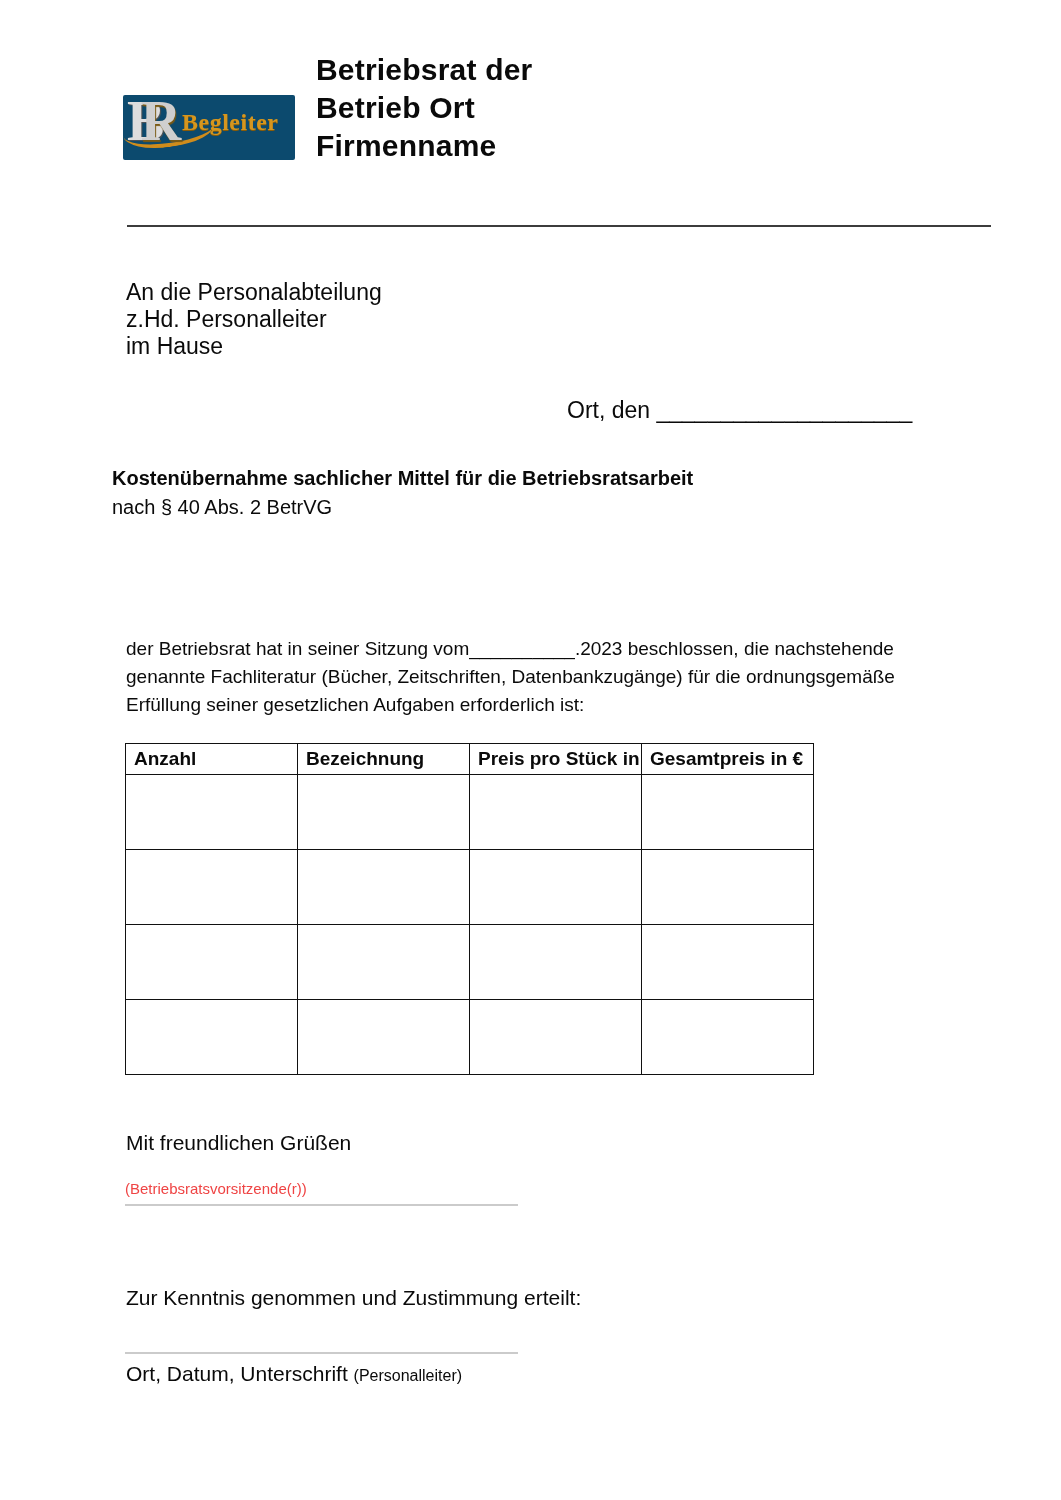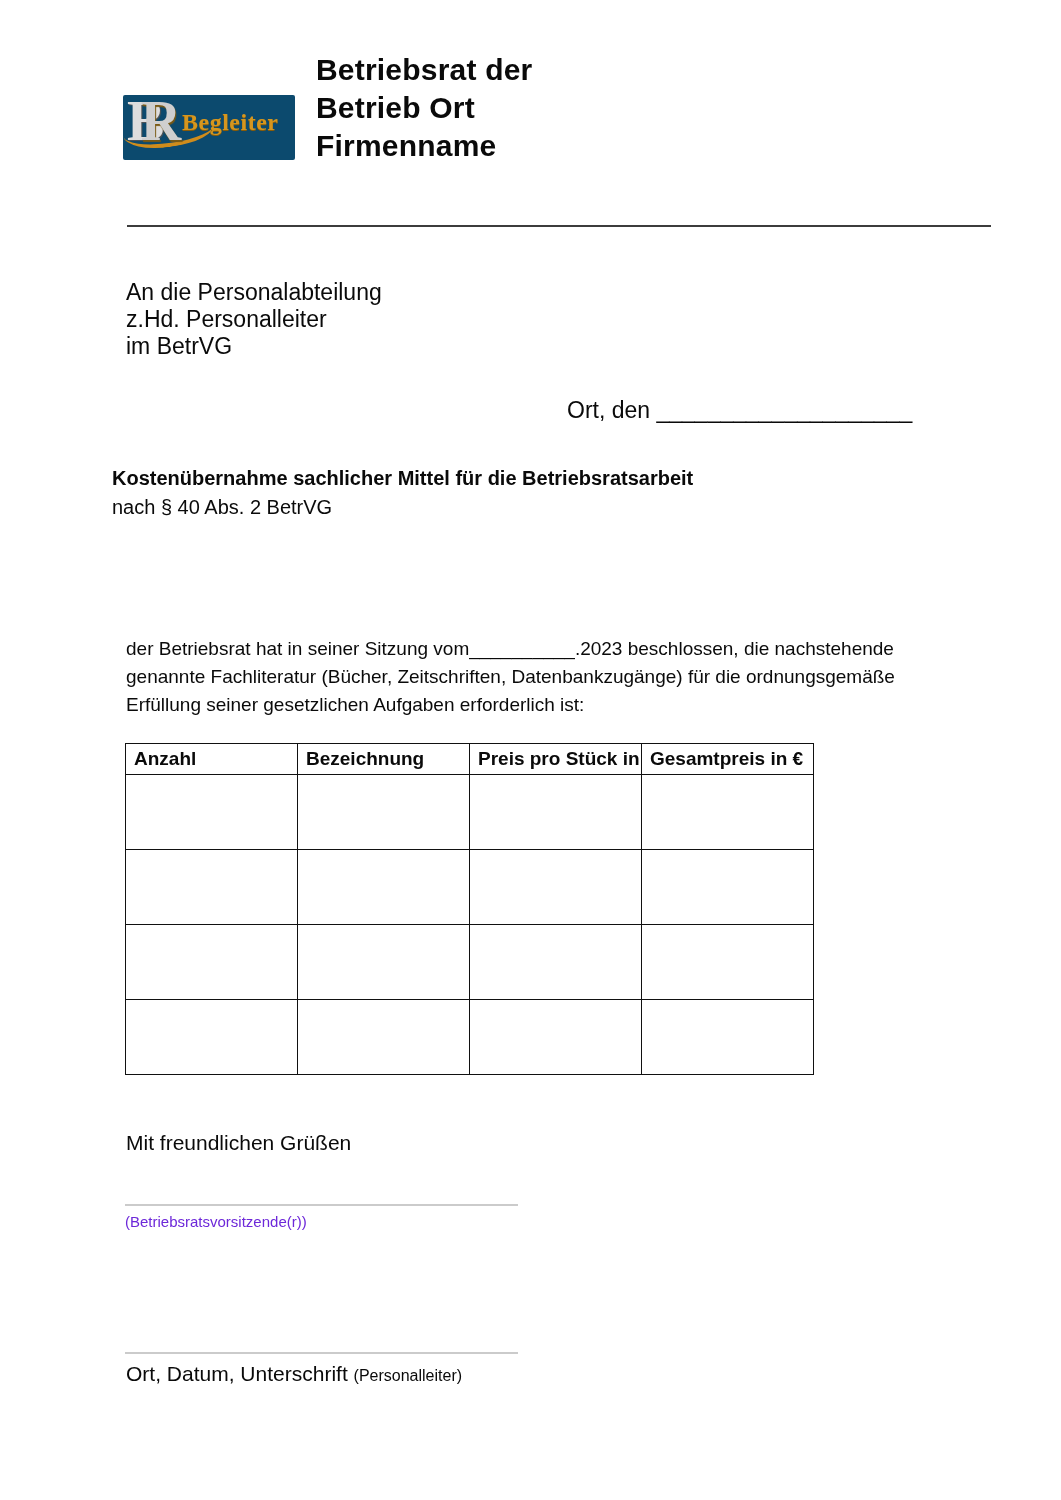--- a/index.html
+++ b/index.html
@@ -149,23 +149,23 @@
   }
   .signature-line {
     position: absolute;
     height: 2px;
     background: #cbcbcb;
   }
   .sig-line-1 { left: 125px; top: 1204px; width: 393px; }
   .sig-line-2 { left: 125px; top: 1352px; width: 393px; }
   .sig-caption-small {
     position: absolute;
-    left: 125px; top: 1213px;
+    left: 125px; top: 1180px;
     font-size: 15px;
-    color: #6d28d9;
+    color: #ef4444;
     white-space: nowrap;
   }
   .acknowledgement {
     position: absolute;
     left: 126px; top: 1286px;
     font-size: 21px;
     white-space: nowrap;
   }
   .sig2-caption {
     position: absolute;
@@ -190,21 +190,21 @@
     <div>Betriebsrat der</div>
     <div>Betrieb Ort</div>
     <div>Firmenname</div>
   </div>
 
   <div class="header-divider"></div>
 
   <div class="recipient">
     <div>An die Personalabteilung</div>
     <div>z.Hd. Personalleiter</div>
-    <div>im BetrVG</div>
+    <div>im Hause</div>
   </div>
 
   <div class="date-line">Ort, den ____________________</div>
 
   <div class="subject">
     <div class="subject-bold">Kostenübernahme sachlicher Mittel für die Betriebsratsarbeit</div>
     <div>nach § 40 Abs. 2 BetrVG</div>
   </div>
 
   <div class="body-paragraph">der Betriebsrat hat in seiner Sitzung vom__________.2023 beschlossen, die nachstehende
@@ -246,17 +246,18 @@
           <td></td>
         </tr>
       </tbody>
   </table>
 
   <div class="closing">Mit freundlichen Grüßen</div>
 
   <div class="signature-line sig-line-1"></div>
   <div class="sig-caption-small">(Betriebsratsvorsitzende(r))</div>
 
+  <div class="acknowledgement">Zur Kenntnis genommen und Zustimmung erteilt:</div>
 
   <div class="signature-line sig-line-2"></div>
   <div class="sig2-caption"><span>Ort, Datum, Unterschrift</span> <span class="small">(Personalleiter)</span></div>
 
 </div>
 
 </body></html>

